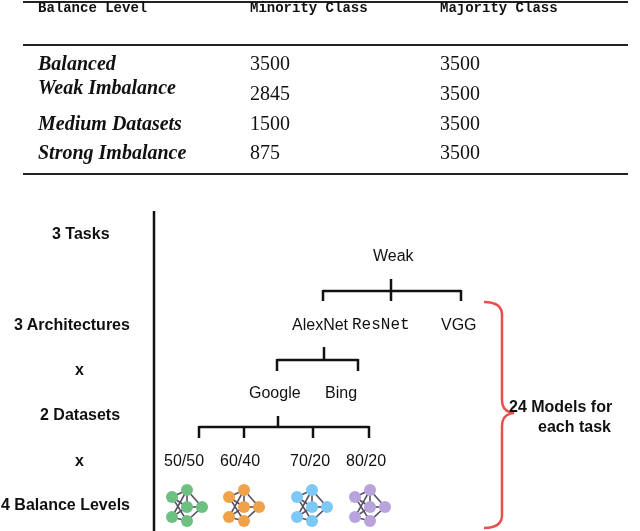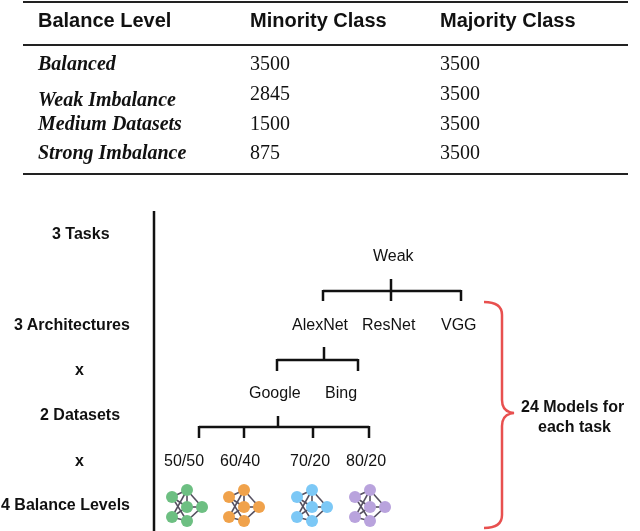--- a/index.html
+++ b/index.html
@@ -3,21 +3,21 @@
 <meta charset="utf-8">
 <style>
   html, body { margin: 0; padding: 0; background: #ffffff; }
   body { width: 640px; height: 531px; position: relative; overflow: hidden; color: #111; }
 
   
   .tbl { position: absolute; left: 23px; top: 0; width: 605px; }
   .rule-top { position: absolute; left: 0; top: 1px; width: 605px; height: 2px; background: #222; }
   .rule-mid { position: absolute; left: 0; top: 44px; width: 605px; height: 1.5px; background: #222; }
   .rule-bot { position: absolute; left: 0; top: 173px; width: 605px; height: 2px; background: #222; }
-  .th { position: absolute; top: 9px; font-family: Liberation Sans, sans-serif; font-weight: bold; font-size: 20px; white-space: nowrap; }
+  .th { position: absolute; top: 0; font-family: Liberation Mono, monospace; font-weight: bold; font-size: 14px; white-space: nowrap; }
   .td { position: absolute; font-family: "Liberation Serif", "DejaVu Serif", serif; font-size: 20px; white-space: nowrap; }
   .td.it { font-style: italic; font-weight: bold; }
 
   
   .lbl { position: absolute; font-family: "Liberation Sans", sans-serif; font-weight: bold; font-size: 16px; white-space: nowrap; }
   .node { position: absolute; font-family: "Liberation Sans", sans-serif; font-size: 16px; white-space: nowrap; }
   svg.lines { position: absolute; left: 0; top: 0; }
 </style>
 </head>
 <body>
@@ -26,21 +26,21 @@
   <div class="rule-top"></div>
   <div class="th" style="left:15px;">Balance Level</div>
   <div class="th" style="left:227px;">Minority Class</div>
   <div class="th" style="left:417px;">Majority Class</div>
   <div class="rule-mid"></div>
 
   <div class="td it" style="left:15px; top:52px;">Balanced</div>
   <div class="td" style="left:227px; top:52px;">3500</div>
   <div class="td" style="left:417px; top:52px;">3500</div>
 
-  <div class="td it" style="left:15px; top:88px;">Weak Imbalance</div>
+  <div class="td it" style="left:15px; top:76px;">Weak Imbalance</div>
   <div class="td" style="left:227px; top:82px;">2845</div>
   <div class="td" style="left:417px; top:82px;">3500</div>
 
   <div class="td it" style="left:15px; top:112px;">Medium Datasets</div>
   <div class="td" style="left:227px; top:112px;">1500</div>
   <div class="td" style="left:417px; top:112px;">3500</div>
 
   <div class="td it" style="left:15px; top:141px;">Strong Imbalance</div>
   <div class="td" style="left:227px; top:141px;">875</div>
   <div class="td" style="left:417px; top:141px;">3500</div>
@@ -144,23 +144,23 @@
 
 <div class="lbl" style="left:52px; top:225px;">3 Tasks</div>
 <div class="lbl" style="left:14px; top:316px;">3 Architectures</div>
 <div class="lbl" style="left:75px; top:361px;">x</div>
 <div class="lbl" style="left:40px; top:406px;">2 Datasets</div>
 <div class="lbl" style="left:75px; top:452px;">x</div>
 <div class="lbl" style="left:1px; top:496px;">4 Balance Levels</div>
 
 <div class="node" style="left:373px; top:247px;">Weak</div>
 <div class="node" style="left:292px; top:316px;">AlexNet</div>
-<div class="node" style="left:362px; top:316px;">ResNet</div>
+<div class="node" style="left:352px; top:316px;font-family:Liberation Mono, monospace;">ResNet</div>
 <div class="node" style="left:441px; top:316px;">VGG</div>
 <div class="node" style="left:249px; top:384px;">Google</div>
 <div class="node" style="left:325px; top:384px;">Bing</div>
 <div class="node" style="left:164px; top:452px;">50/50</div>
 <div class="node" style="left:220px; top:452px;">60/40</div>
 <div class="node" style="left:290px; top:452px;">70/20</div>
 <div class="node" style="left:346px; top:452px;">80/20</div>
 
-<div class="lbl" style="left:521px; top:398px;">24 Models for</div>
+<div class="lbl" style="left:509px; top:398px;">24 Models for</div>
 <div class="lbl" style="left:538px; top:418px;">each task</div>
 
 </body></html>

